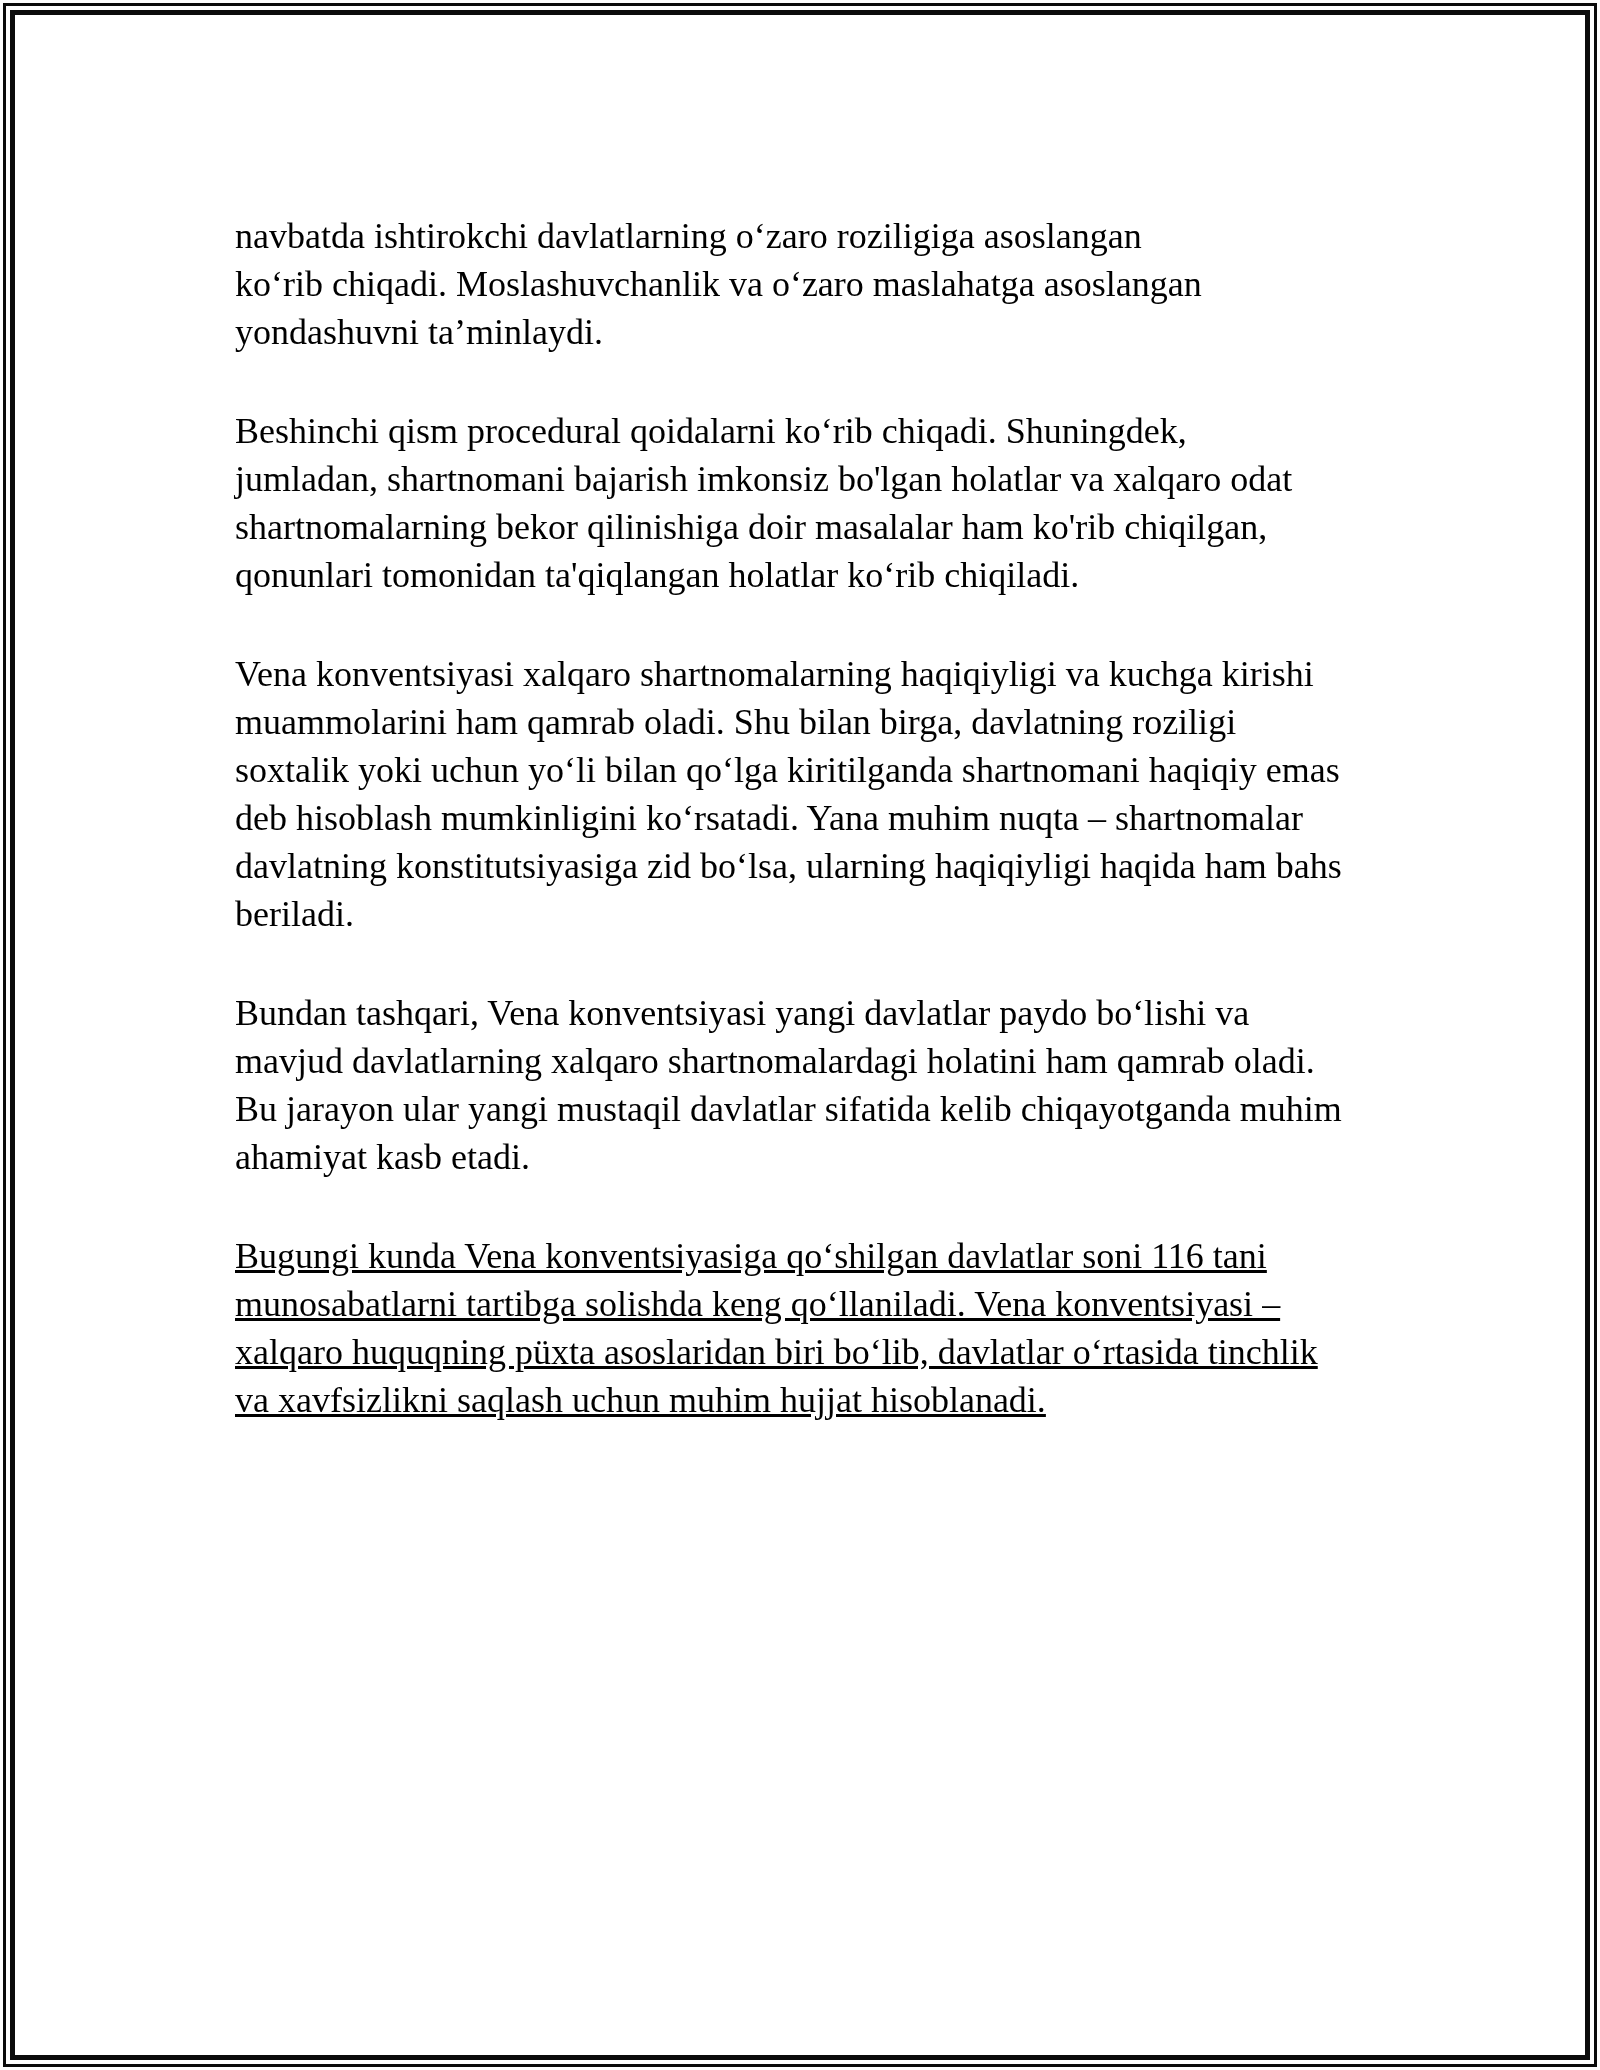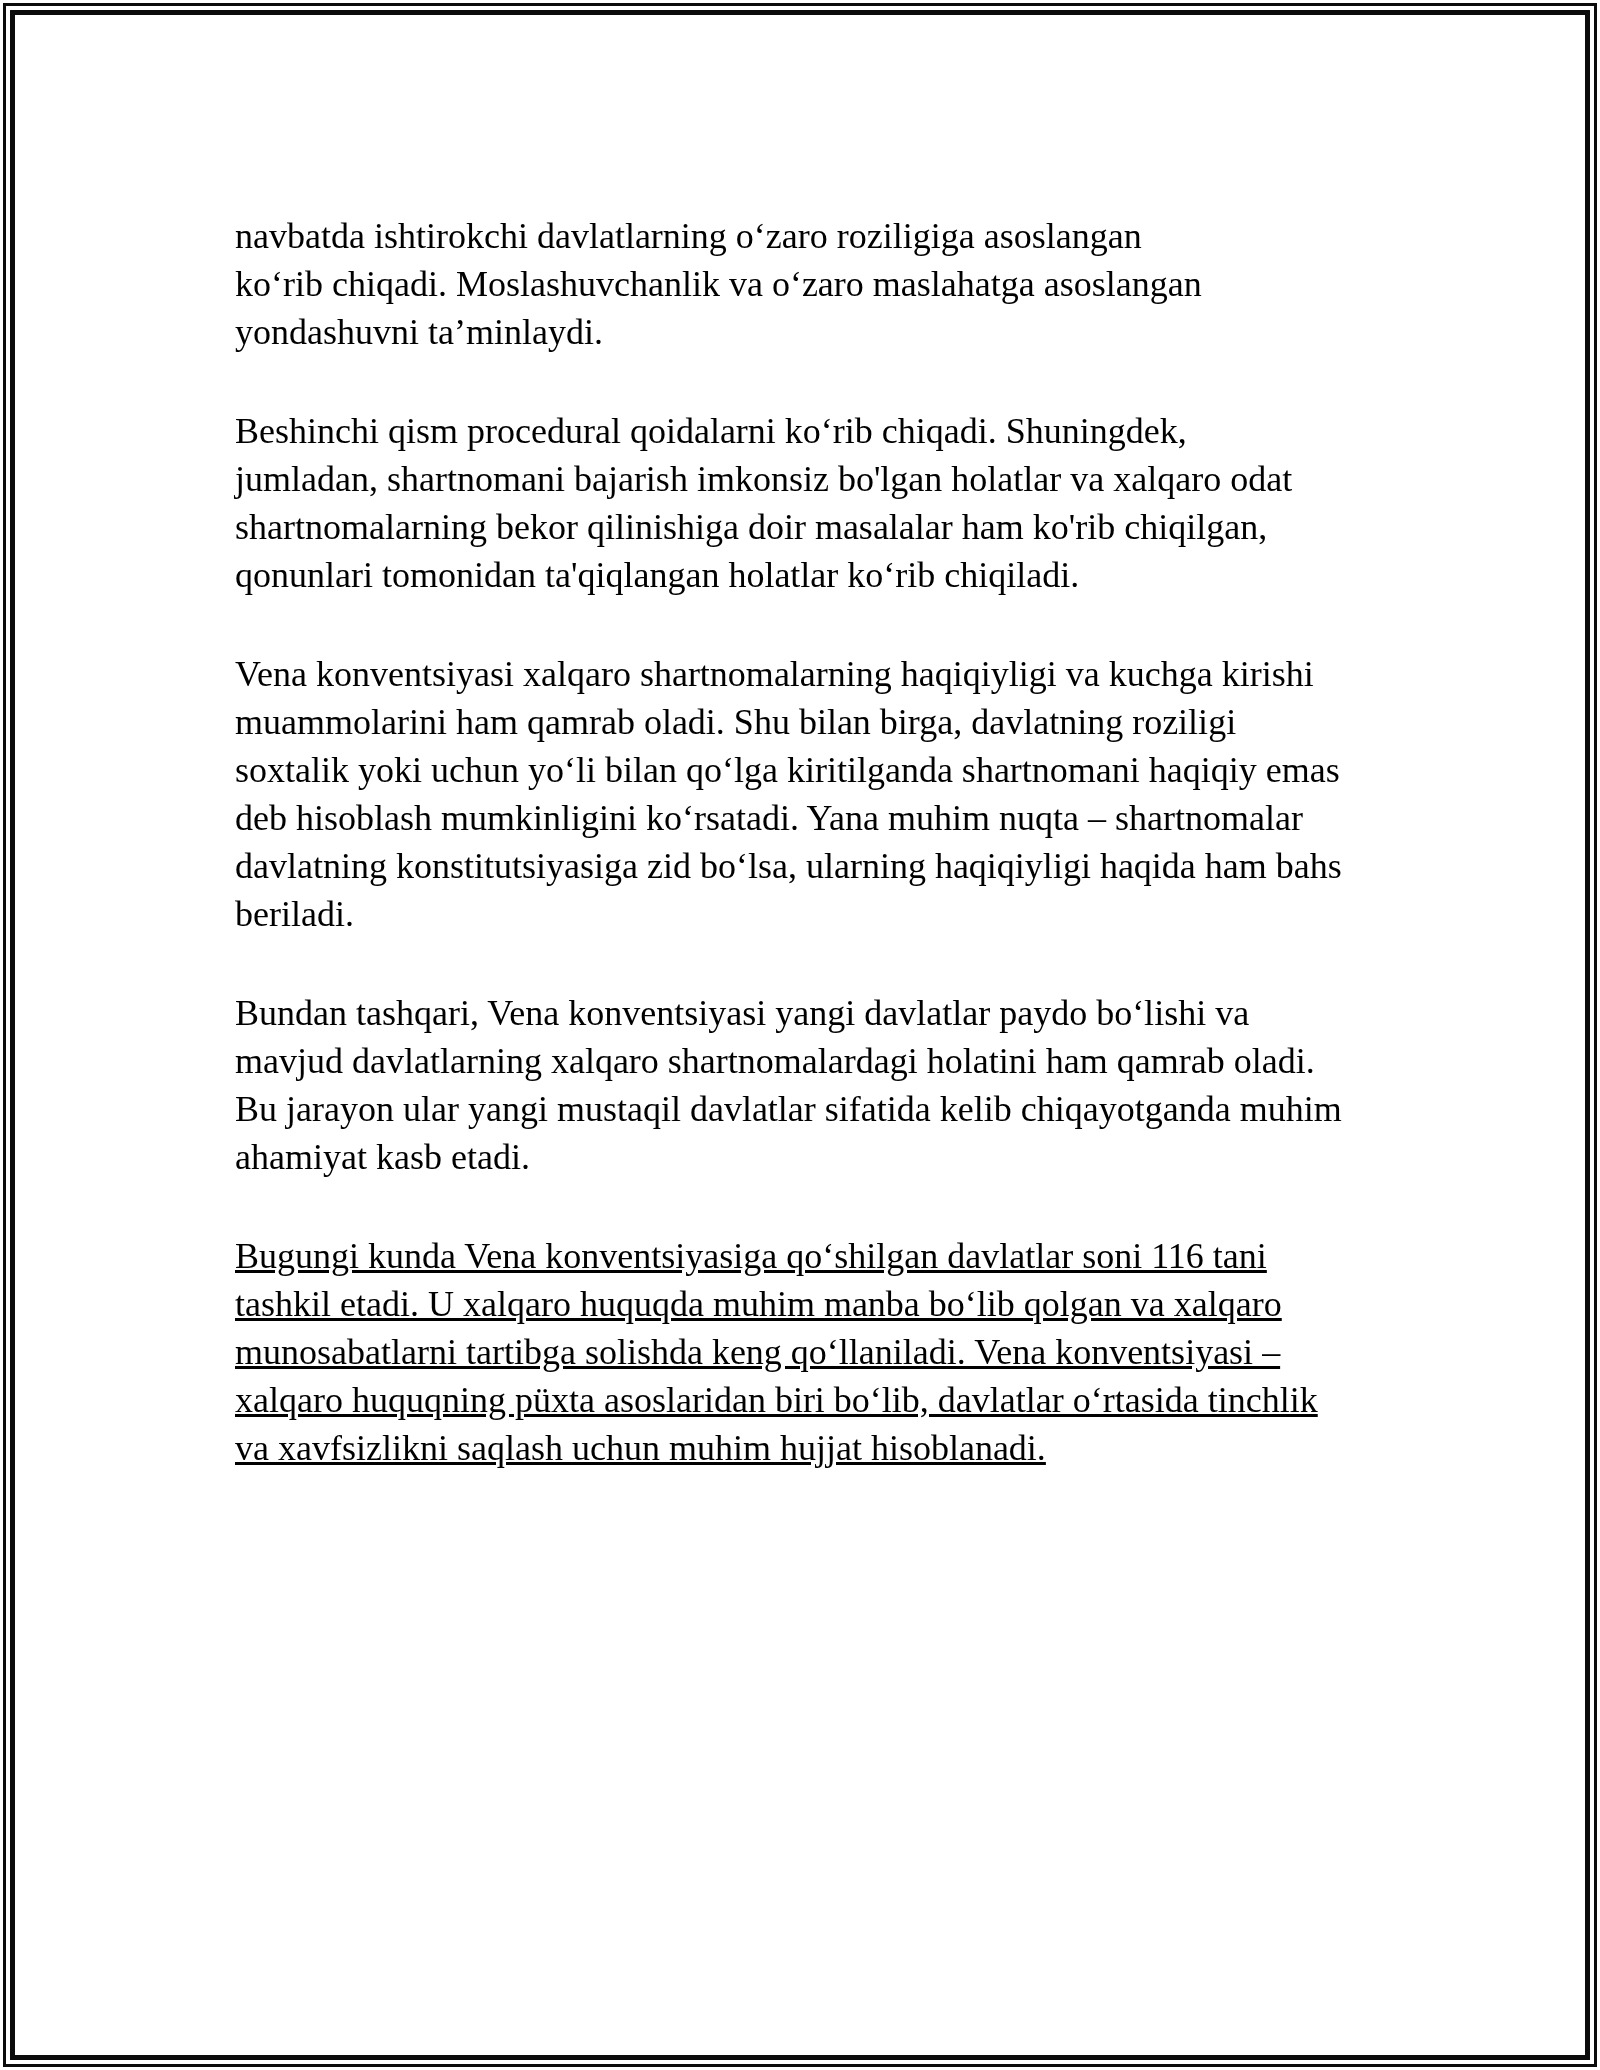--- a/index.html
+++ b/index.html
@@ -82,19 +82,18 @@
 
   <div class="paragraph">
     <div class="text-line">Bundan tashqari, Vena konventsiyasi yangi davlatlar paydo bo‘lishi va</div>
     <div class="text-line">mavjud davlatlarning xalqaro shartnomalardagi holatini ham qamrab oladi.</div>
     <div class="text-line">Bu jarayon ular yangi mustaqil davlatlar sifatida kelib chiqayotganda muhim</div>
     <div class="text-line">ahamiyat kasb etadi.</div>
   </div>
 
   <div class="paragraph">
     <div class="text-line">Bugungi kunda Vena konventsiyasiga qo‘shilgan davlatlar soni 116 tani</div>
-    <div class="text-line">tashkil etadi. U xalqaro huquqda muhim manba bo‘lib qolgan va xalqaro</div>
     <div class="text-line">munosabatlarni tartibga solishda keng qo‘llaniladi. Vena konventsiyasi –</div>
     <div class="text-line">xalqaro huquqning püxta asoslaridan biri bo‘lib, davlatlar o‘rtasida tinchlik</div>
     <div class="text-line">va xavfsizlikni saqlash uchun muhim hujjat hisoblanadi.</div>
   </div>
 
 </div>
 
 </body></html>

